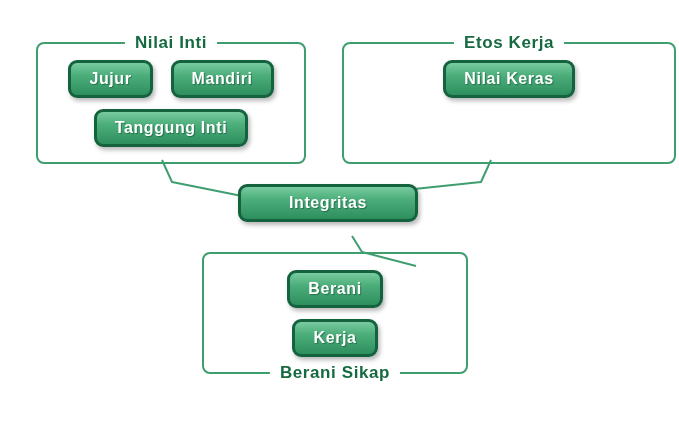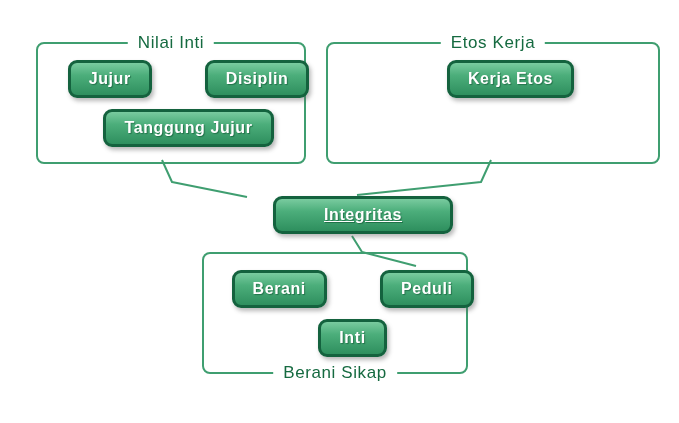--- a/index.html
+++ b/index.html
@@ -8,84 +8,83 @@
     position:relative; width:679px; height:423px;
     background:#ffffff; overflow:hidden;
   }
   .connectors { position:absolute; left:0; top:0; width:679px; height:423px; z-index:1; }
   .group {
     position:absolute; border:2px solid #3f9e70; border-radius:8px;
     background:transparent; z-index:2;
   }
   .group-title {
     position:absolute; left:50%; top:0; transform:translate(-50%,-55%);
-    background:#ffffff; padding:0 10px; font-weight:normal; font-size:17px;
+    background:#ffffff; padding:0 10px; font-weight:bold; font-size:17px;
     color:#156a40; letter-spacing:0.6px; white-space:nowrap; z-index:3;
   }
   .group-title.bottom { top:auto; bottom:0; transform:translate(-50%,55%); }
   .rows {
     position:absolute; left:0; right:0; top:0; bottom:0;
     display:flex; flex-direction:column; align-items:center;
     justify-content:flex-start; gap:11px; padding-top:16px; box-sizing:border-box;
   }
   .row { display:flex; gap:18px; justify-content:center; }
   .node {
     background:linear-gradient(180deg,#79cb9f 0%, #4cae7b 38%, #2e8f5e 100%);
     border:3px solid #14623e; border-radius:9px;
     color:#ffffff; font-weight:bold; font-size:16px; letter-spacing:0.6px;
     padding:7px 18px; text-align:center;
     box-shadow:2px 3px 4px rgba(100,100,100,0.45);
     text-shadow:1px 1px 1px rgba(0,60,30,0.45);
-    white-space:nowrap; z-index:4;margin-left:35px;
+    white-space:nowrap; z-index:4;
   }
   .node.center {
-    position:absolute; left:238px; top:196px; width:138px; z-index:4;text-decoration:underline;
+    position:absolute; left:238px; top:184px; width:138px; z-index:4;
   }
 </style>
 </head>
 <body>
 
 <div class="canvas">
 
   <svg class="connectors" viewBox="0 0 679 423" xmlns="http://www.w3.org/2000/svg">
     <polyline points="162,160 172,182 247,197" fill="none" stroke="#3f9e70" stroke-width="2" stroke-linejoin="round"></polyline>
     <polyline points="491,160 481,182 357,195" fill="none" stroke="#3f9e70" stroke-width="2" stroke-linejoin="round"></polyline>
     <polyline points="352,236 362,252 416,266" fill="none" stroke="#3f9e70" stroke-width="2" stroke-linejoin="round"></polyline>
   </svg>
 
   <div class="group" style="left:36px; top:42px; width:266px; height:118px;">
     <div class="group-title">Nilai Inti</div>
     <div class="rows">
       <div class="row">
         <div class="node">Jujur</div>
-        <div class="node">Disiplin</div>
+        <div class="node">Mandiri</div>
       </div>
       <div class="row">
-        <div class="node">Tanggung Jujur</div>
+        <div class="node">Tanggung Inti</div>
       </div>
     </div>
   </div>
 
-  <div class="group" style="left:326px; top:42px; width:330px; height:118px;">
+  <div class="group" style="left:342px; top:42px; width:330px; height:118px;">
     <div class="group-title">Etos Kerja</div>
     <div class="rows">
       <div class="row">
-        <div class="node">Kerja Etos</div>
+        <div class="node">Nilai Keras</div>
       </div>
     </div>
   </div>
 
   <div class="node center">Integritas</div>
 
   <div class="group" style="left:202px; top:252px; width:262px; height:118px;">
     <div class="rows">
       <div class="row">
         <div class="node">Berani</div>
-        <div class="node">Peduli</div>
       </div>
       <div class="row">
-        <div class="node">Inti</div>
+        <div class="node">Kerja</div>
       </div>
     </div>
     <div class="group-title bottom">Berani Sikap</div>
   </div>
 
 </div>
 
 </body></html>

